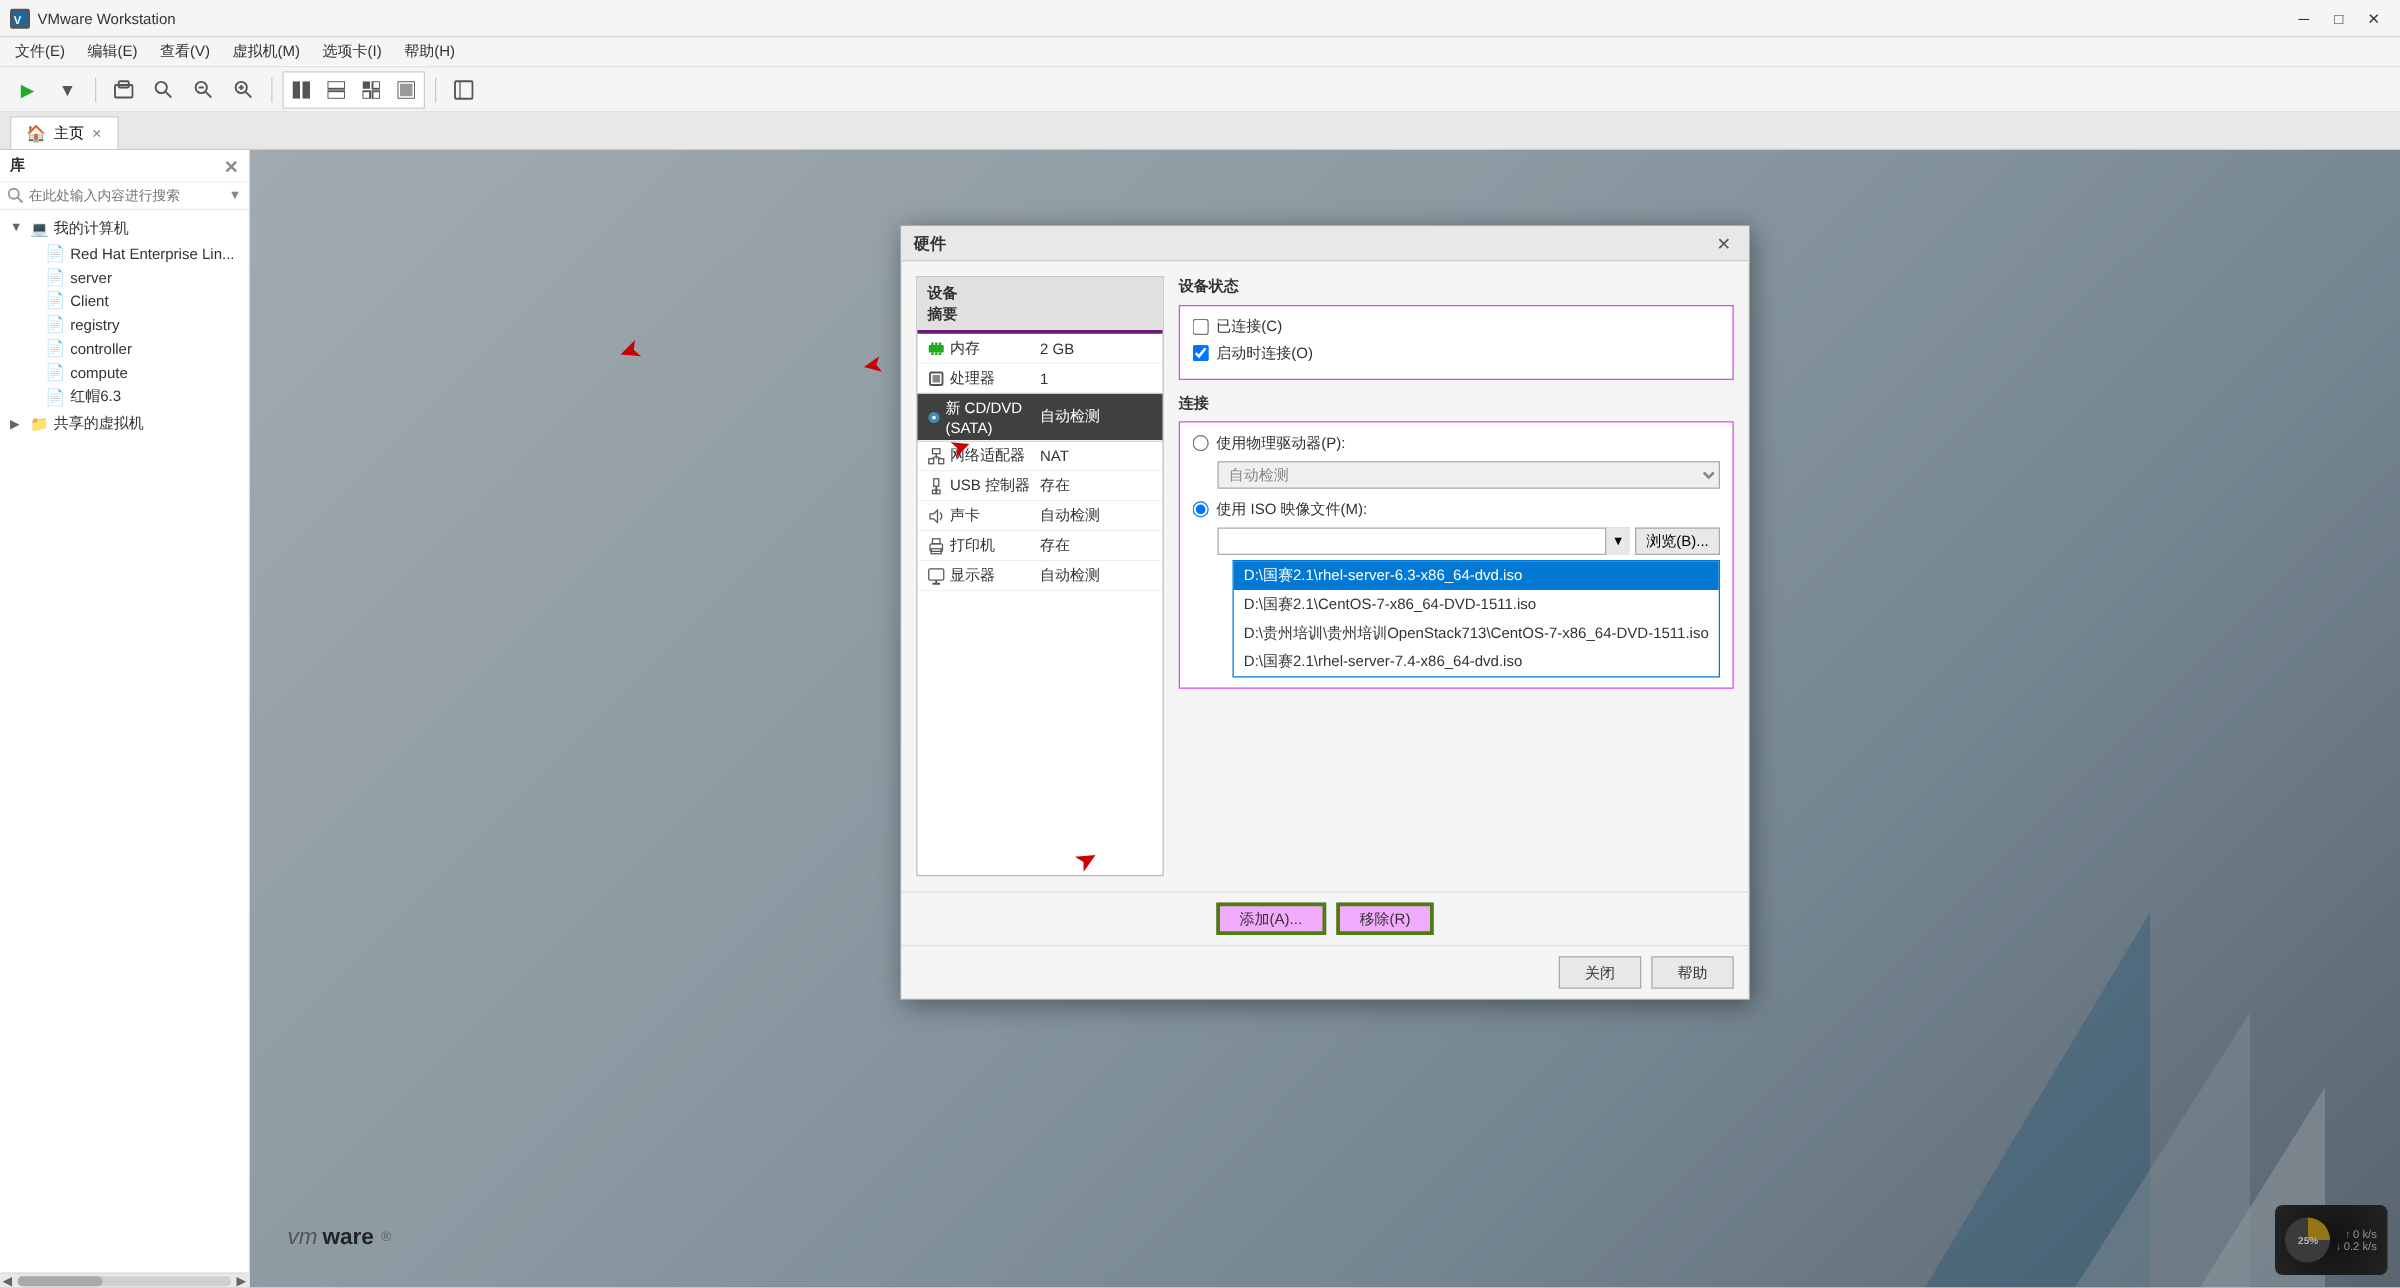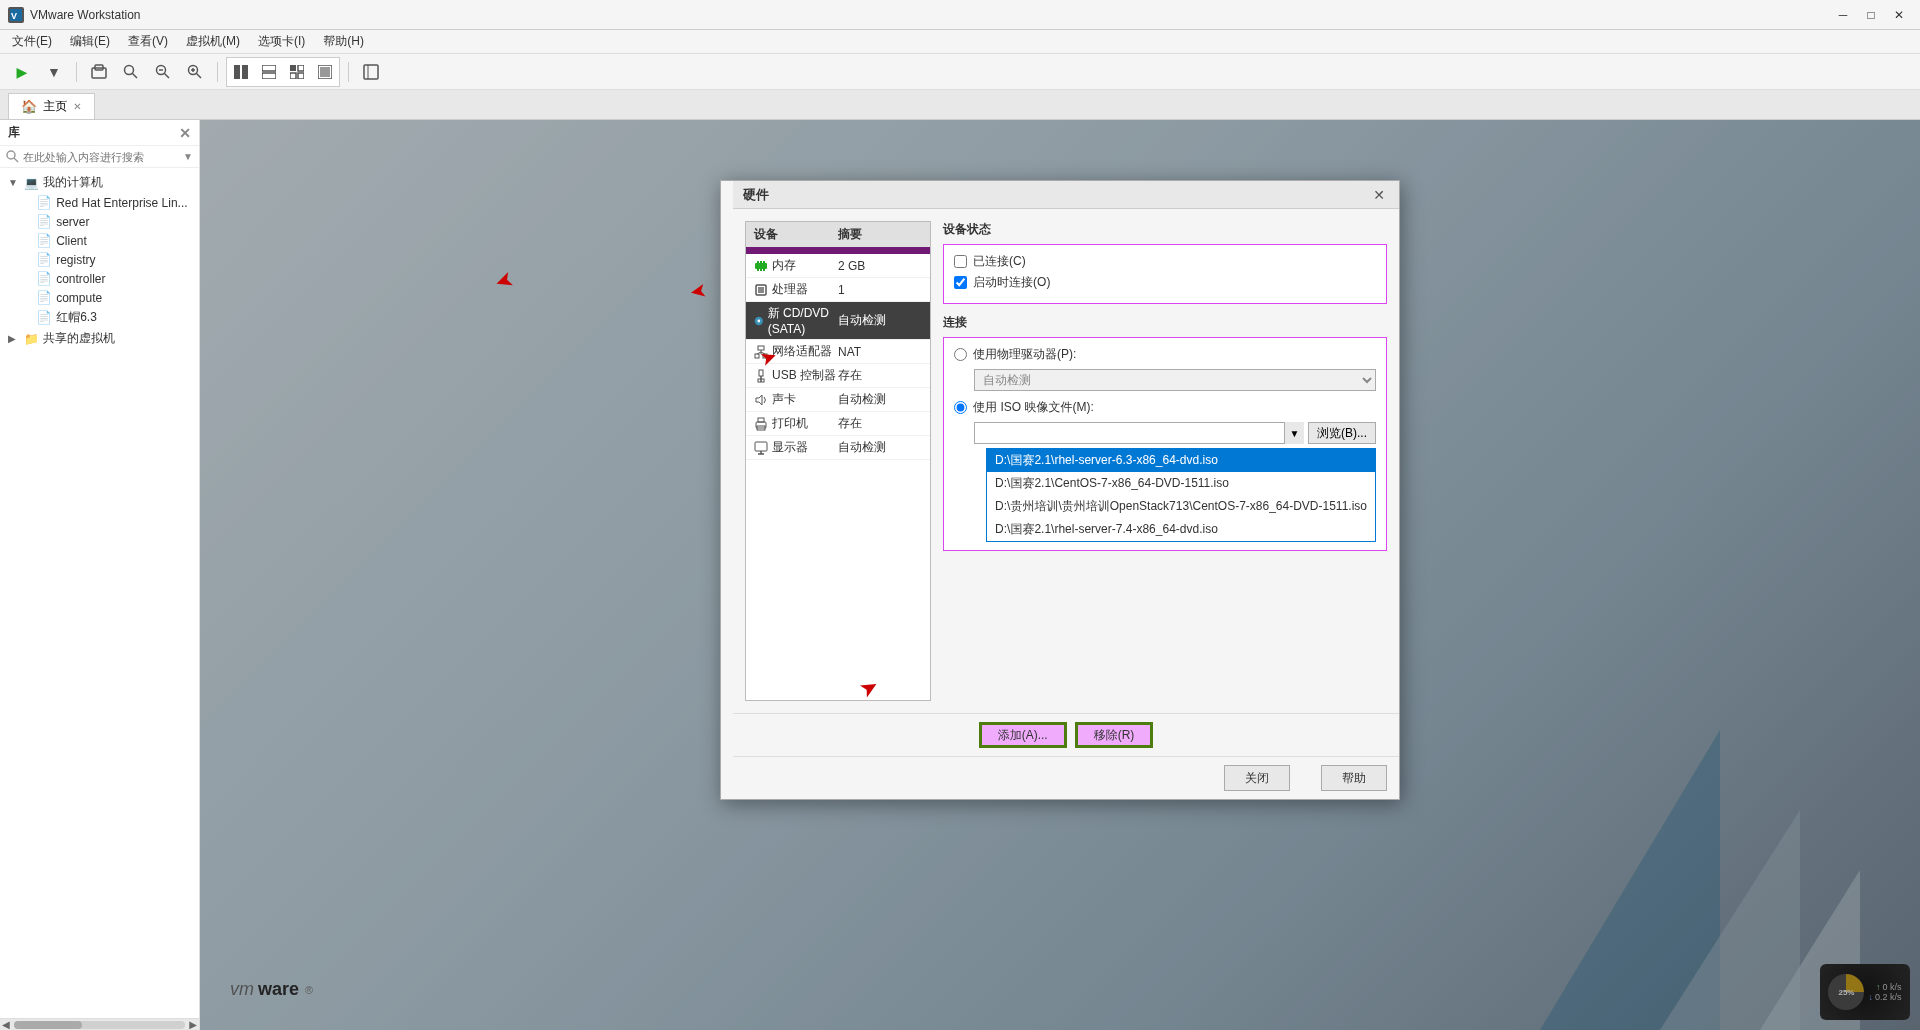--- a/index.html
+++ b/index.html
@@ -253,21 +253,20 @@
       z-index: 100;
     }
     .modal {
       background: #f5f5f5;
       border: 1px solid #aaa;
       box-shadow: 2px 4px 20px rgba(0,0,0,0.4);
       width: 680px;
       min-height: 620px;
       display: flex;
       flex-direction: column;
-      padding-left: 12px;
     }
     .modal-titlebar {
       background: #e8e8e8;
       border-bottom: 1px solid #ccc;
       height: 28px;
       display: flex;
       align-items: center;
       padding: 0 10px;
       justify-content: space-between;
     }
@@ -290,23 +289,23 @@
     
     .device-table-container {
       width: 320px;
       border: 1px solid #bbb;
       background: #fff;
       display: flex;
       flex-direction: column;
     }
     .device-table-header {
       display: grid;
-      grid-template-columns: 1fr 1fr;
+      grid-template-columns: 1fr;
       background: #e0e0e0;
-      border-bottom: 7px solid #701a75;
+      border-bottom: 3px solid #701a75;
       padding: 4px 8px;
       font-size: 12px;
       font-weight: bold;
       color: #333;
       font-family: Liberation Serif, serif;
     }
     .device-table-row {
       display: grid;
       grid-template-columns: 1fr 1fr;
       padding: 3px 8px;
@@ -423,21 +422,20 @@
       gap: 8px;
     }
     .footer-btn {
       height: 26px;
       padding: 0 20px;
       border: 1px solid #aaa;
       background: #e8e8e8;
       cursor: pointer;
       font-size: 12px;
       color: #333;
-      margin-left: 23px;
     }
     .footer-btn.primary { background: #e8e8e8; }
 
     
     .modal-bottom-row {
       display: flex;
       justify-content: center;
       padding: 8px 12px;
       gap: 8px;
       border-top: 1px solid #ddd;

